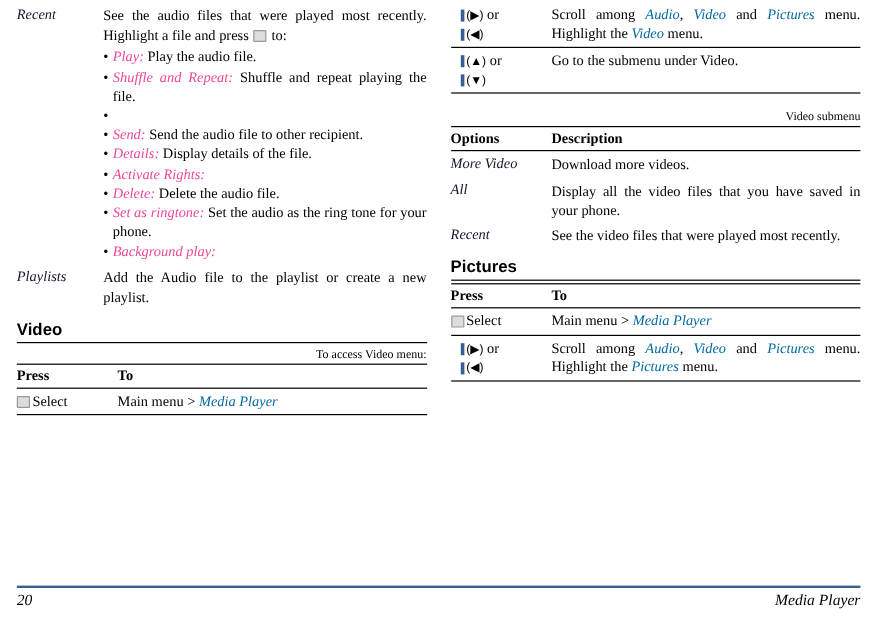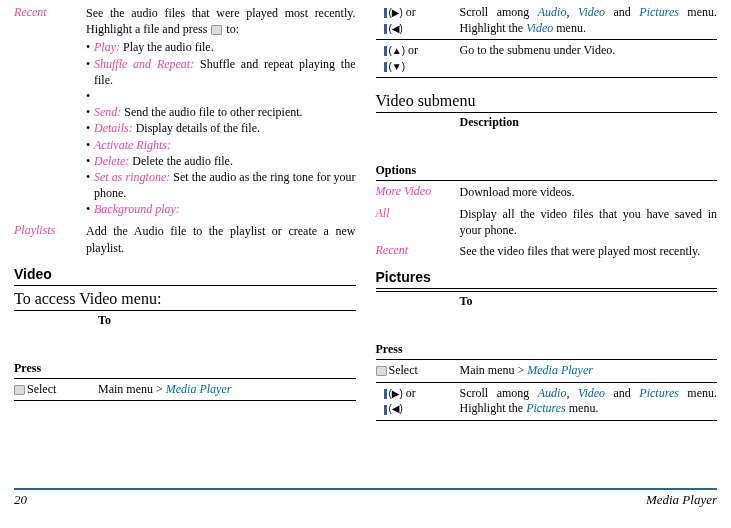--- a/index.html
+++ b/index.html
@@ -9,33 +9,33 @@
     font-family: Georgia, 'Times New Roman', serif;
     font-size: 12px;
     background: #fff;
     color: #000;
     position: relative;
     padding: 5px 14px 0 14px;
   }
   .columns { display: flex; gap: 20px; height: 480px; }
   .col { flex: 1; }
   .option-row { display: flex; margin-bottom: 3px; }
-  .opt-label { width: 72px; flex-shrink: 0; font-style: italic; color: #ec4899; font-family: Georgia, serif; }
+  .opt-label { width: 72px; flex-shrink: 0; font-style: italic; color: #0f172a; font-family: Georgia, serif; }
   .opt-desc { flex: 1; text-align: justify; line-height: 1.35; }
   .bullet-list { margin-top: 2px; }
   .bullet-row { display: flex; line-height: 1.35; text-align: justify; }
   .bullet-mark { width: 8px; flex-shrink: 0; }
   .bullet-term { color: #ec4899; font-style: italic; }
   .key-icon { display: inline-block; width: 11px; height: 10px; background: #dcdcdc; border: 1px solid #999; border-radius: 1px; vertical-align: middle; margin: 0 1px; }
   .section-title { font-family: 'Arial Black', Arial, sans-serif; font-weight: 900; font-size: 14px; margin-top: 10px; margin-bottom: 3px; }
-  .subhead { font-size: 16px; margin-bottom: 2px; margin-top: 4px; }
+  .subhead { font-size: 10px; margin-bottom: 2px; margin-top: 4px; text-align: right; }
   .hr-thick { border: none; border-top: 1.5px solid #000; margin: 2px 0; }
   .hr-thin { border: none; border-top: 1px solid #000; margin: 2px 0; }
   .press-row { display: flex; }
-  .press-label { width: 84px; flex-shrink: 0; font-weight: bold; margin-top: 48px; }
+  .press-label { width: 84px; flex-shrink: 0; font-weight: bold; }
   .to-body { flex: 1; }
   .select-key { display: inline-block; width: 11px; height: 10px; background: #dcdcdc; border: 1px solid #999; border-radius: 1px; vertical-align: middle; margin-right: 2px; }
   .inst-row { display: flex; margin-top: 3px; margin-bottom: 3px; }
   .inst-left { width: 84px; flex-shrink: 0; padding-left: 8px; line-height: 1.3; }
   .inst-right { flex: 1; text-align: justify; line-height: 1.3; }
   .bold { font-weight: bold; }
   .footer {
     position: absolute;
     bottom: 20px; left: 14px; right: 14px;
     display: flex; justify-content: space-between;

